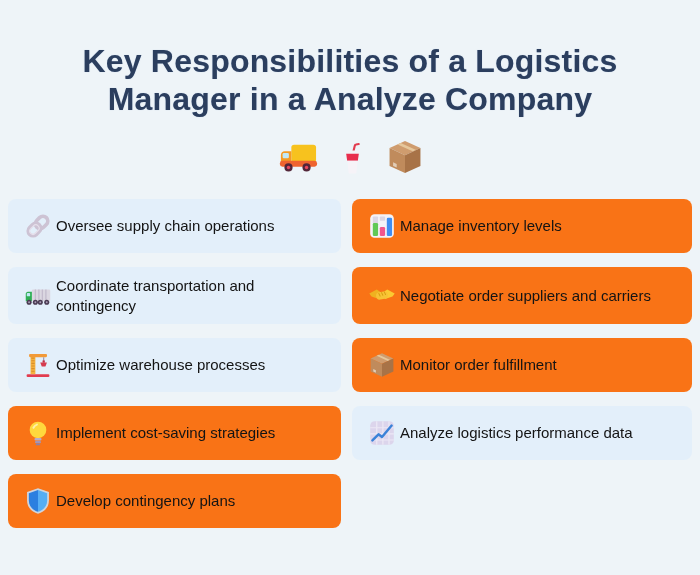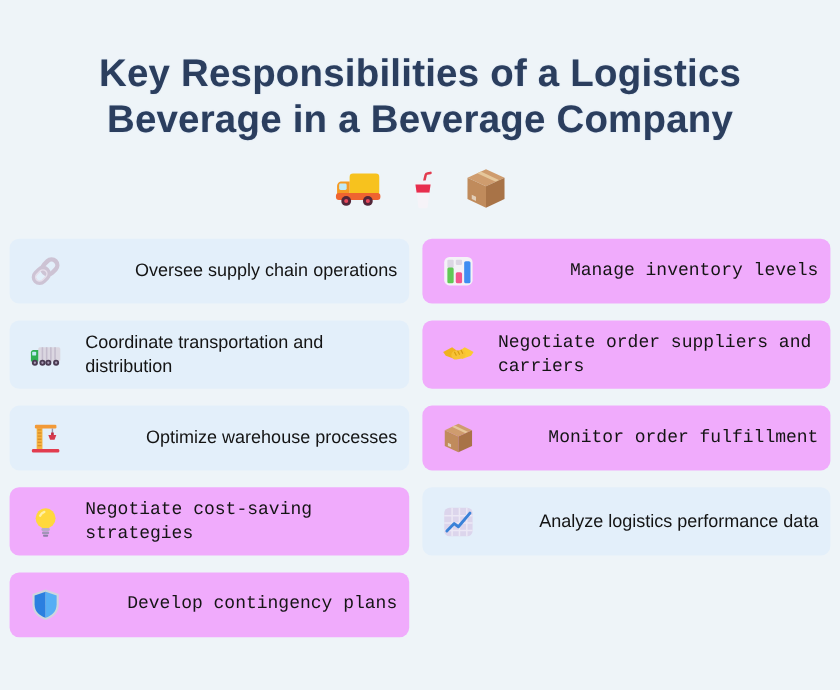--- a/index.html
+++ b/index.html
@@ -18,26 +18,26 @@
     display:flex;justify-content:center;align-items:flex-end;
     gap:20px;margin-top:18px;height:40px;
   }
   .header-icons .hicon{display:block;}
   .cards-grid{
     display:grid;grid-template-columns:333px 340px;
     column-gap:11px;row-gap:14px;
     margin:23px 8px 0 8px;
   }
   .card{
-    display:flex;align-items:center;gap:19px;
+    display:flex;align-items:center;gap:4px;
     min-height:54px;box-sizing:border-box;
-    padding:9px 10px 9px 16px;border-radius:8px;justify-content:space-between;
+    padding:9px 10px 9px 16px;border-radius:8px;
   }
   .card.left{background:#e3effa;}
-  .card.right{background:#f0abfc;font-family:Liberation Mono, monospace;}
+  .card.right{background:#f97316;}
   .card .cicon{flex:0 0 28px;width:28px;height:28px;}
   .card-label{
     font-size:15px;line-height:19.5px;color:#141414;
   }
   .defs{position:absolute;width:0;height:0;overflow:hidden;}
 </style>
 </head>
 <body>
 
 <svg class="defs" aria-hidden="true">
@@ -138,21 +138,21 @@
       <path d="M17.2 10.5l1.5-6.3c.2-.8.7-1.3 1.5-1.4l3.2-.5" stroke="#e23c4f" stroke-width="2.5" fill="none" stroke-linecap="round"></path>
       <rect x="8" y="9.8" width="16" height="4" rx="2" fill="#f4f1f6"></rect>
       <path d="M8.5 13.8h15l-1.2 8.2H9.7z" fill="#e82d4d"></path>
       <path d="M9.8 22h12.4l-1.5 13.6c-.1 1-.8 1.6-1.7 1.6h-6c-.9 0-1.6-.6-1.7-1.6z" fill="#f6f3f8"></path>
     </symbol>
   </defs>
 </svg>
 
 <div class="page-title">
   <div>Key Responsibilities of a Logistics</div>
-  <div>Beverage in a Beverage Company</div>
+  <div>Manager in a Analyze Company</div>
 </div>
 
 <div class="header-icons">
   <svg class="hicon" width="42" height="38">
       <use href="#sym-truck"></use>
     </svg>
   <svg class="hicon" width="27" height="34">
       <use href="#sym-cup"></use>
     </svg>
   <svg class="hicon" width="38" height="38">
@@ -173,21 +173,21 @@
     <svg class="cicon">
         <use href="#sym-bar-chart"></use>
       </svg>
     <span class="card-label">Manage inventory levels</span>
   </div>
 
   <div class="card left">
     <svg class="cicon">
         <use href="#sym-lorry"></use>
       </svg>
-    <span class="card-label">Coordinate transportation and distribution</span>
+    <span class="card-label">Coordinate transportation and contingency</span>
   </div>
 
   <div class="card right">
     <svg class="cicon">
         <use href="#sym-handshake"></use>
       </svg>
     <span class="card-label">Negotiate order suppliers and carriers</span>
   </div>
 
   <div class="card left">
@@ -202,21 +202,21 @@
         <use href="#sym-package"></use>
       </svg>
     <span class="card-label">Monitor order fulfillment</span>
   </div>
 
 
   <div class="card right">
     <svg class="cicon">
         <use href="#sym-bulb"></use>
       </svg>
-    <span class="card-label">Negotiate cost-saving strategies</span>
+    <span class="card-label">Implement cost-saving strategies</span>
   </div>
 
   <div class="card left">
     <svg class="cicon">
         <use href="#sym-chart-up"></use>
       </svg>
     <span class="card-label">Analyze logistics performance data</span>
   </div>
 
   <div class="card right">

